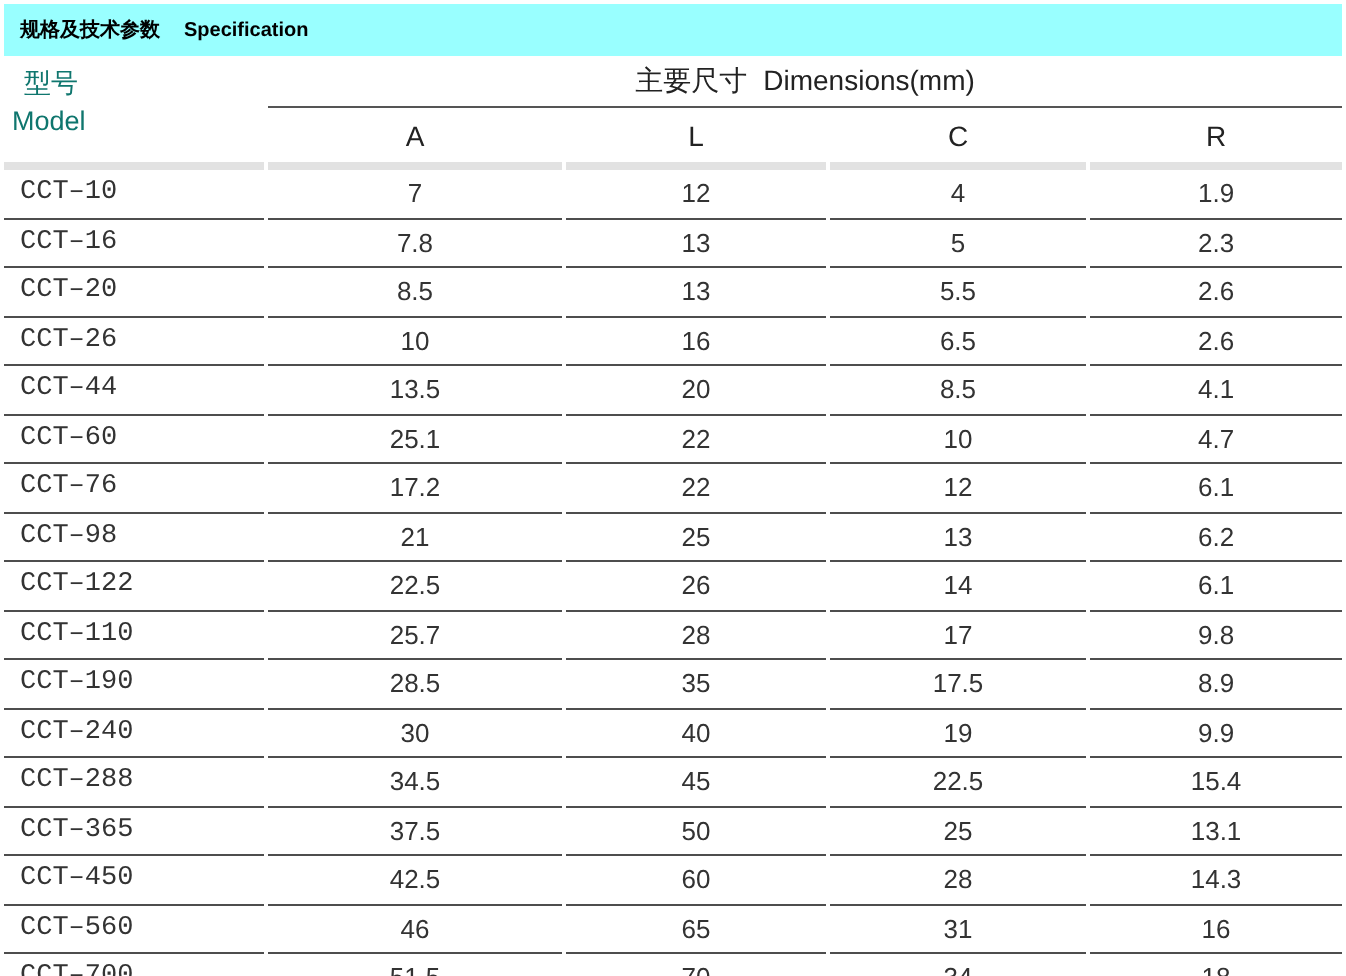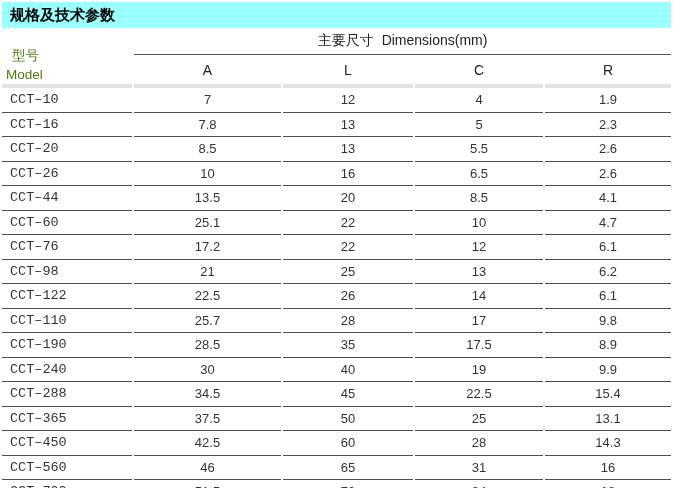--- a/index.html
+++ b/index.html
@@ -4,31 +4,31 @@
 <style>
   html,body { margin:0; padding:0; background:#ffffff; }
   .page {
     width:673px; height:488px; position:relative; background:#ffffff;
     font-family:"Liberation Sans","DejaVu Sans",sans-serif; overflow:hidden;
   }
   
   .title-bar {
     margin:2px 2px 0 2px; height:26px; background:#99ffff;
     display:flex; align-items:center; padding-left:8px; gap:12px;
-    font-size:15px; font-weight:bold; color:#000;
+    font-size:10px; font-weight:bold; color:#000;
   }
   
   table.spec {
     width:673px; table-layout:fixed;
     border-collapse:separate; border-spacing:2px 0;
   }
   th, td { padding:0; margin:0; font-weight:normal; }
   th.model-th {
-    text-align:left; vertical-align:top; padding:18px 0 0 4px;
-    font-size:13.5px; color:#4d7c0f; line-height:19px;
+    text-align:left; vertical-align:top; padding:4px 0 0 4px;
+    font-size:13.5px; color:#0f766e; line-height:19px;
   }
   th.model-th .zh { padding-left:6px; }
   th.dims-th {
     height:25px; text-align:center; vertical-align:middle;
     font-size:14px; color:#222; border-bottom:1px solid #555555;
   }
   th.dims-th .zh { margin-right:8px;margin-top:48px; }
   th.col-th {
     height:27px; text-align:center; vertical-align:middle;
     font-size:14px; color:#222;
@@ -42,20 +42,21 @@
   tbody.data td.model { text-align:left; padding-left:8px; font-size:13.5px;font-family:Liberation Mono, monospace; }
   tbody.data tr:last-child td { border-bottom:none; }
 </style>
 </head>
 <body>
 
 <div class="page">
 
   <div class="title-bar">
     <span>规格及技术参数</span>
+    <span>Specification</span>
   </div>
 
   <table class="spec">
     <colgroup>
       <col style="width:130px">
       <col style="width:147px">
       <col style="width:130px">
       <col style="width:128px">
       <col style="width:126px">
     </colgroup>

